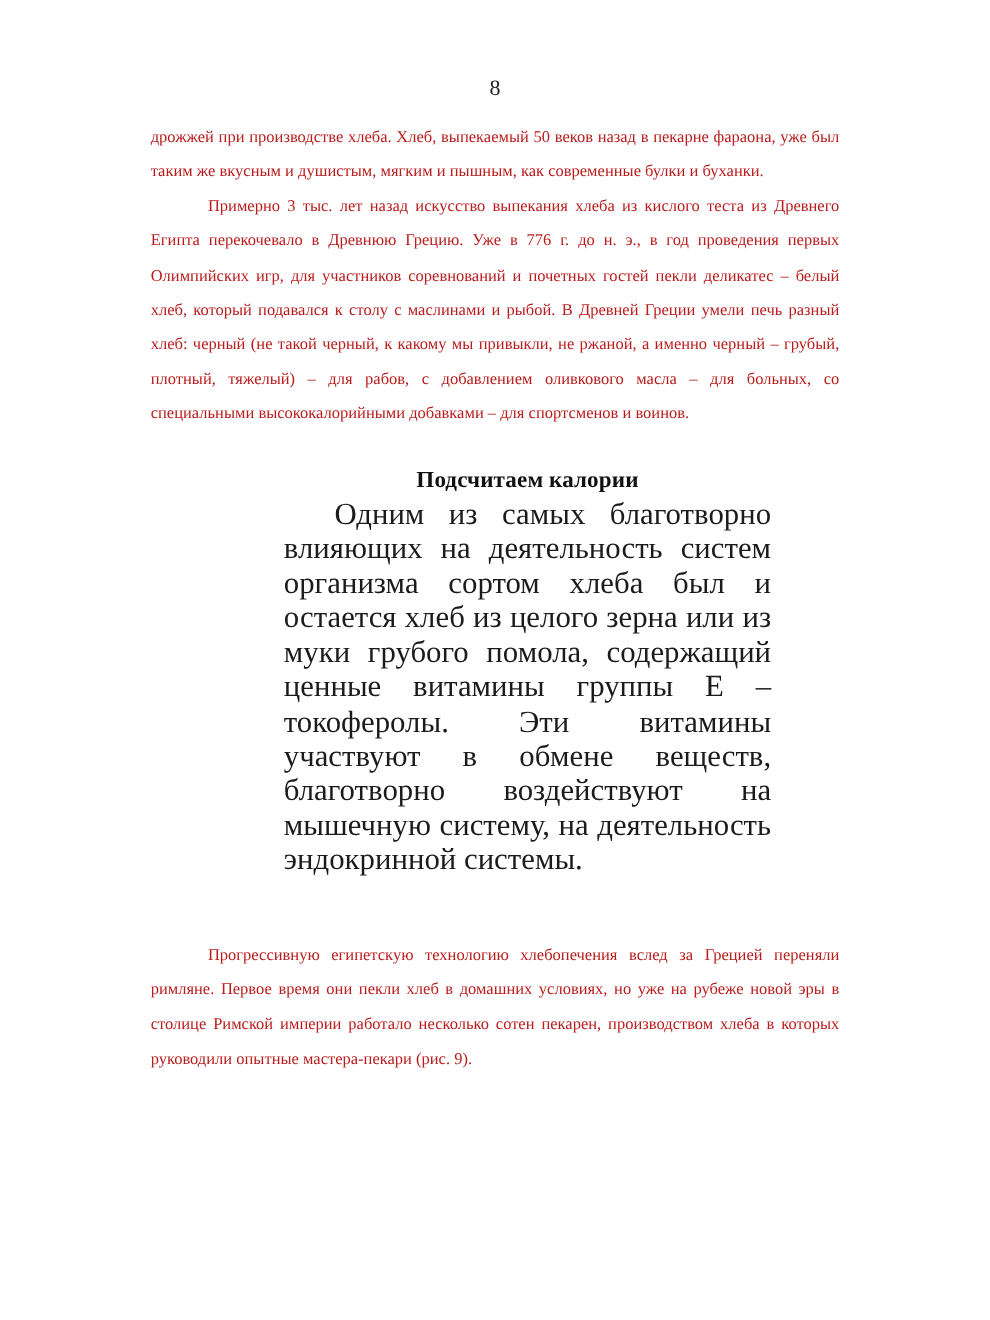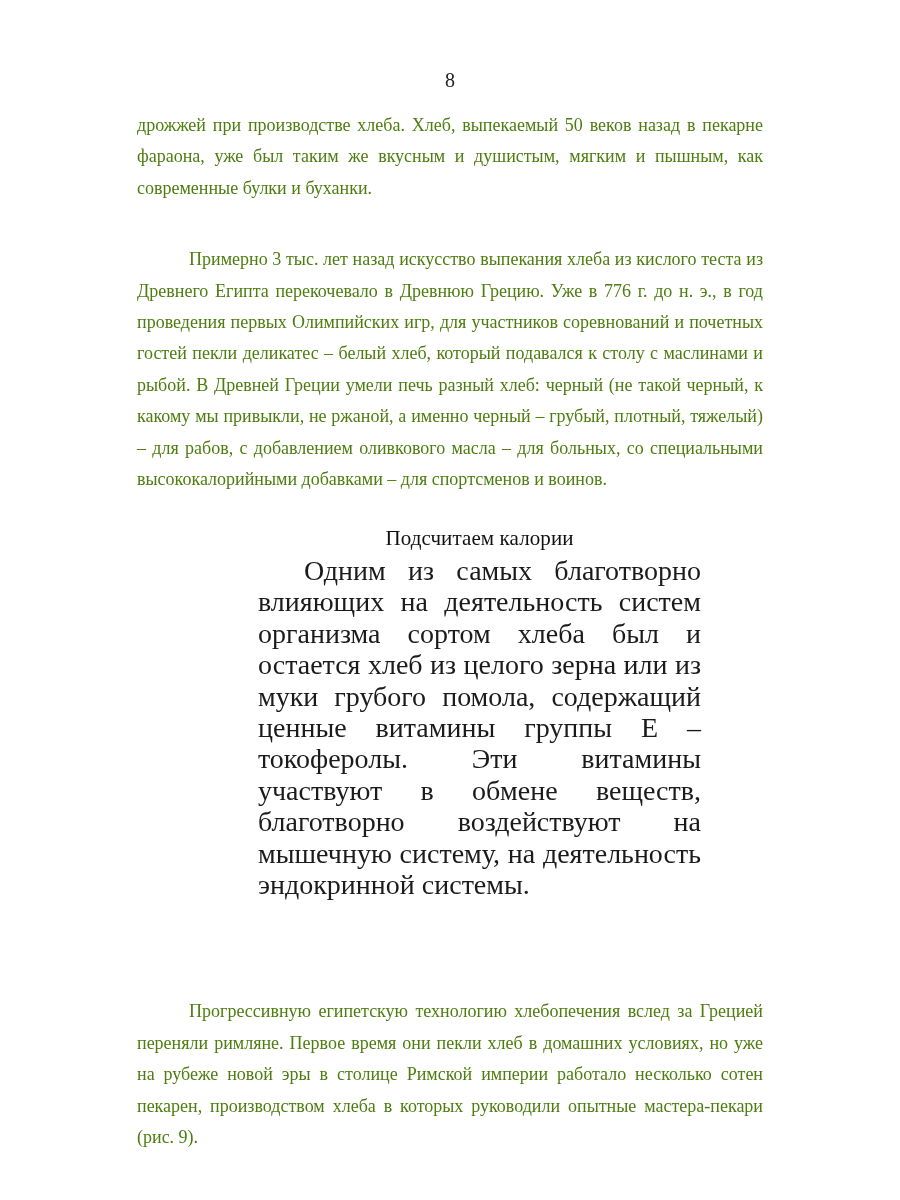--- a/index.html
+++ b/index.html
@@ -33,40 +33,40 @@
   
   .textblock {
     position: absolute;
     left: 137px;
     top: 110px;
     width: 626px;
   }
 
   p.body {
     margin: 0;
-    font-size: 18px;
+    font-size: 15px;
     line-height: 31.4px;
     text-align: justify;
     text-justify: inter-word;
     hyphens: none;
-    color: #4d7c0f;
+    color: #b91c1c;
   }
   p.body.cont { text-indent: 0; }
-  p.body.indent { text-indent: 52px; margin-top: 40px; }
+  p.body.indent { text-indent: 52px; }
 
   
   .inset {
     margin-left: 121px;
     width: 443px;
   }
   .inset h2.inset-title {
     margin: 0;
     font-size: 21px;
     line-height: 31.4px;
-    font-weight: normal;
+    font-weight: bold;
     text-align: center;
     color: #111111;
     letter-spacing: 0.1px;
   }
   .inset p.inset-body {
     margin: 0;
     font-size: 28px;
     line-height: 31.4px;
     text-align: justify;
     text-justify: inter-word;

